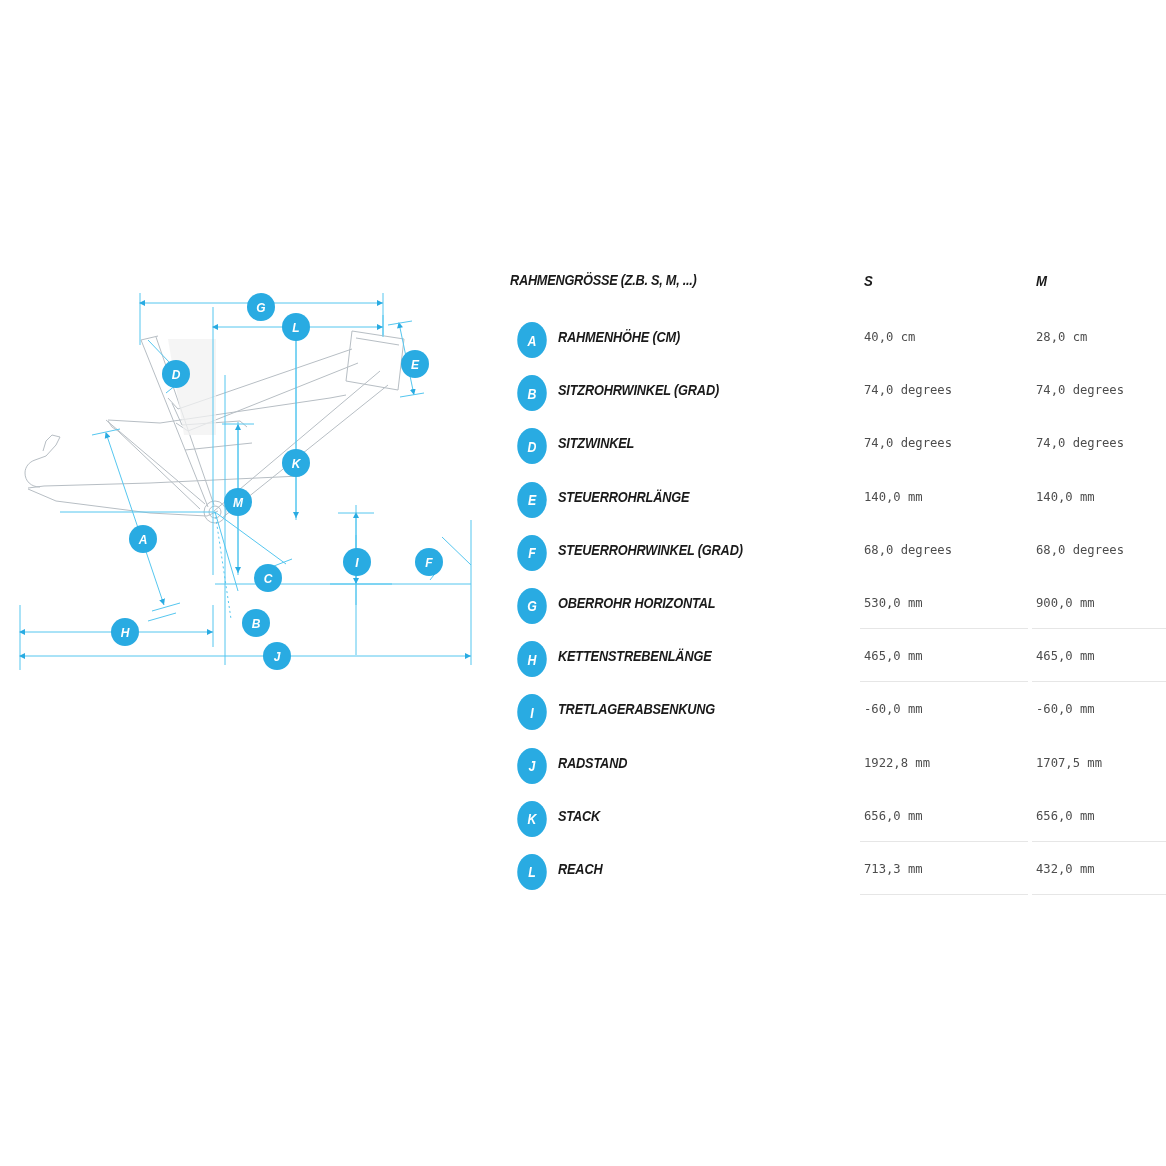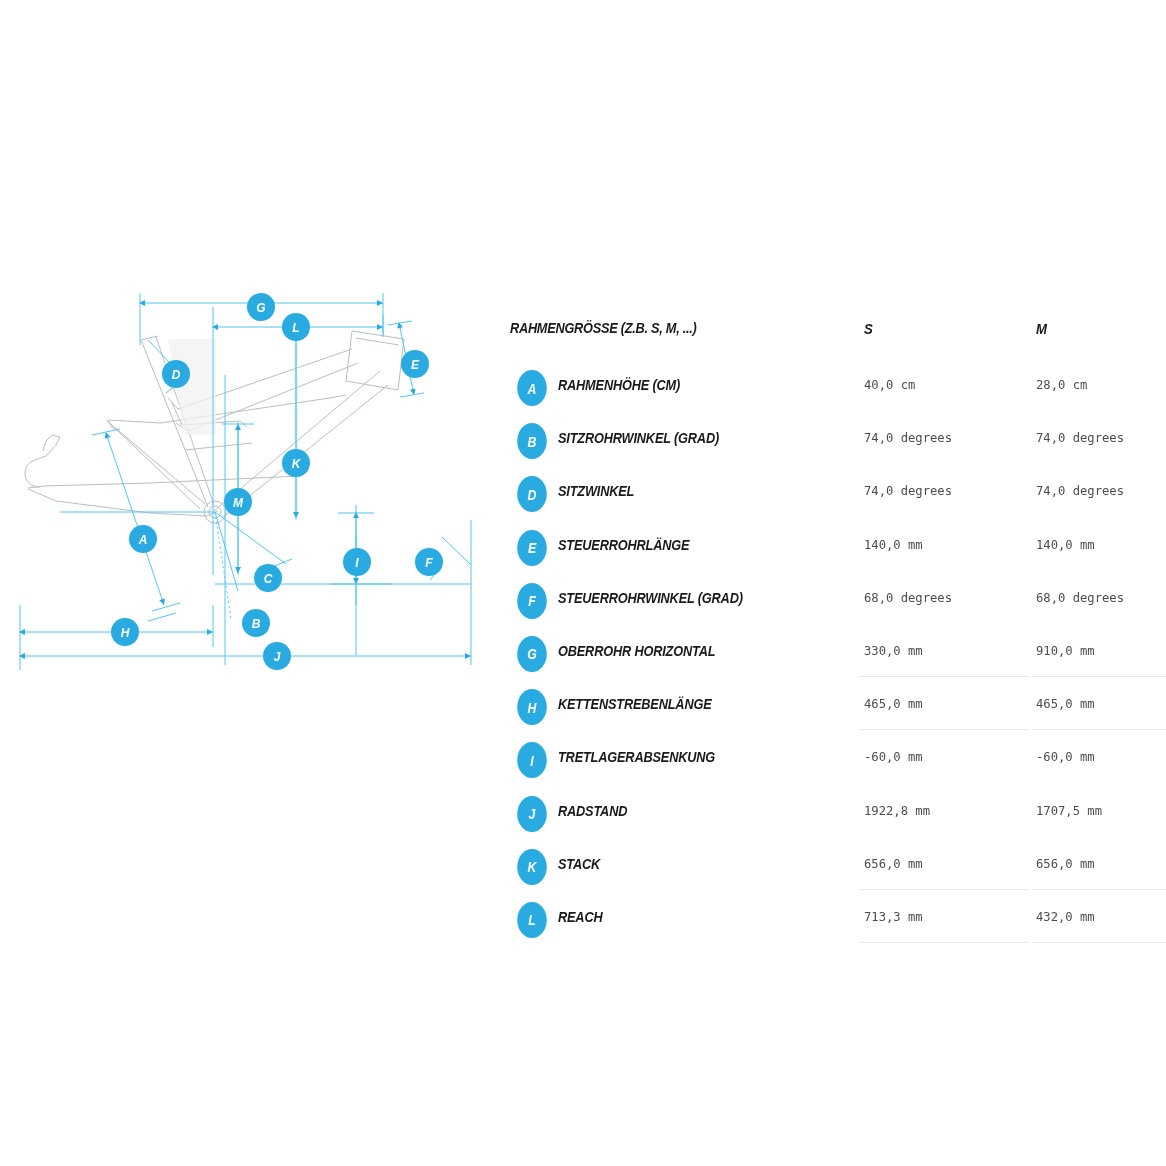--- a/index.html
+++ b/index.html
@@ -21,21 +21,21 @@
     fill:#ffffff;
   }
 
   
   .spec-table{
     position:absolute;
     left:510px;top:272px;
     width:640px;
   }
   .spec-head{
-    position:relative;height:44px;margin-top:48px;
+    position:relative;height:44px;
   }
   .spec-head .head-name{
     position:absolute;left:0;top:0;
     font-weight:bold;font-style:italic;
     font-size:14.5px;letter-spacing:-0.3px;
     color:#1a1a1a;
     transform:scaleX(0.88);transform-origin:left center;
     white-space:nowrap;
   }
   .spec-head .head-size{
@@ -299,22 +299,22 @@
     <div class="spec-row">
       <div class="badge">F</div>
       <div class="row-label">STEUERROHRWINKEL (GRAD)</div>
       <div class="val val-s">68,0 degrees</div>
       <div class="val val-m">68,0 degrees</div>
     </div>
 
     <div class="spec-row">
       <div class="badge">G</div>
       <div class="row-label">OBERROHR HORIZONTAL</div>
-      <div class="val val-s">330,0 mm</div>
-      <div class="val val-m">910,0 mm</div>
+      <div class="val val-s">530,0 mm</div>
+      <div class="val val-m">900,0 mm</div>
       <div class="sep sep-s" style="top:46px;"></div>
       <div class="sep sep-m" style="top:46px;"></div>
     </div>
 
     <div class="spec-row">
       <div class="badge">H</div>
       <div class="row-label">KETTENSTREBENLÄNGE</div>
       <div class="val val-s">465,0 mm</div>
       <div class="val val-m">465,0 mm</div>
       <div class="sep sep-s" style="top:46px;"></div>

